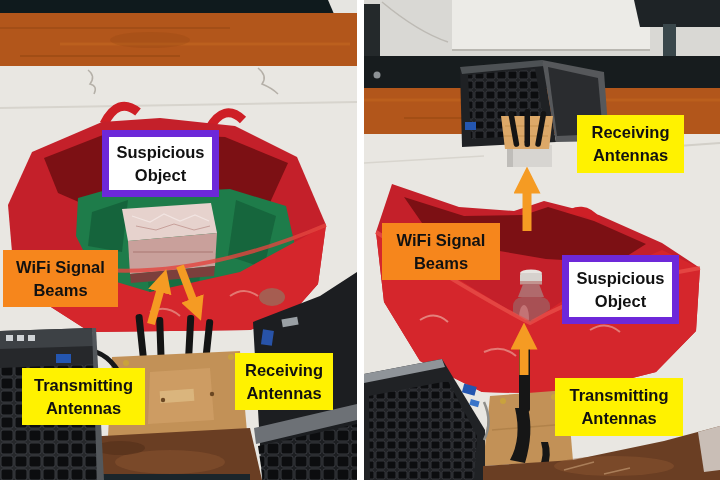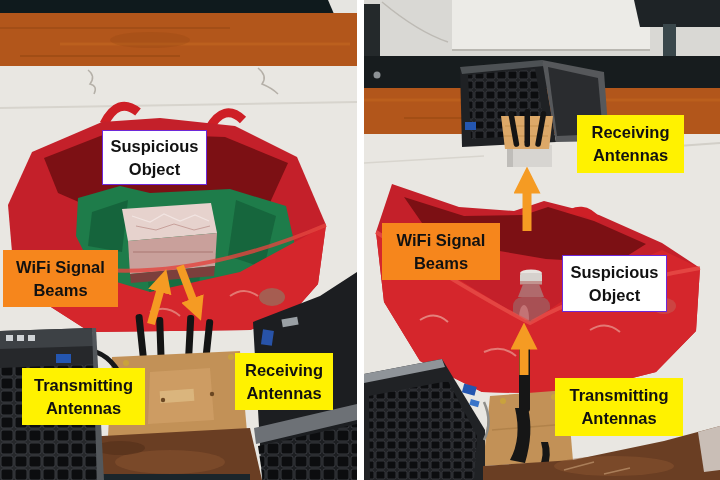--- a/index.html
+++ b/index.html
@@ -5,21 +5,21 @@
   html,body{margin:0;padding:0}
   body{width:720px;height:480px;background:#fff;font-family:"Liberation Sans",sans-serif;position:relative;overflow:hidden}
   .fig{position:absolute;inset:0;background:#fff}
   .panel{position:absolute;top:0;height:480px;overflow:hidden;background:var(--table-white,#E9E7E2)}
   .panel.left{left:0;width:357px}
   .panel.right{left:364px;width:356px}
   .panel svg{position:absolute;left:0;top:0;display:block}
   .lbl{position:absolute;display:flex;flex-direction:column;align-items:center;justify-content:center;
        font-weight:bold;font-size:16.5px;line-height:1.38;color:var(--label-text,#111);
        text-align:center;white-space:nowrap;z-index:5}
-  .lbl.white{background:var(--label-white,#FFFFFF);border:1px solid #6d28d9}
+  .lbl.white{background:var(--label-white,#FFFFFF);border:7px solid #6d28d9}
   .lbl.orange{background:var(--label-orange,#F6861C)}
   .lbl.yellow{background:var(--label-yellow,#FFF200)}
 </style>
 </head>
 <body>
 
 <div class="fig">
 
   <section class="panel left">
     <svg viewBox="0 0 357 480" width="357" height="480">

